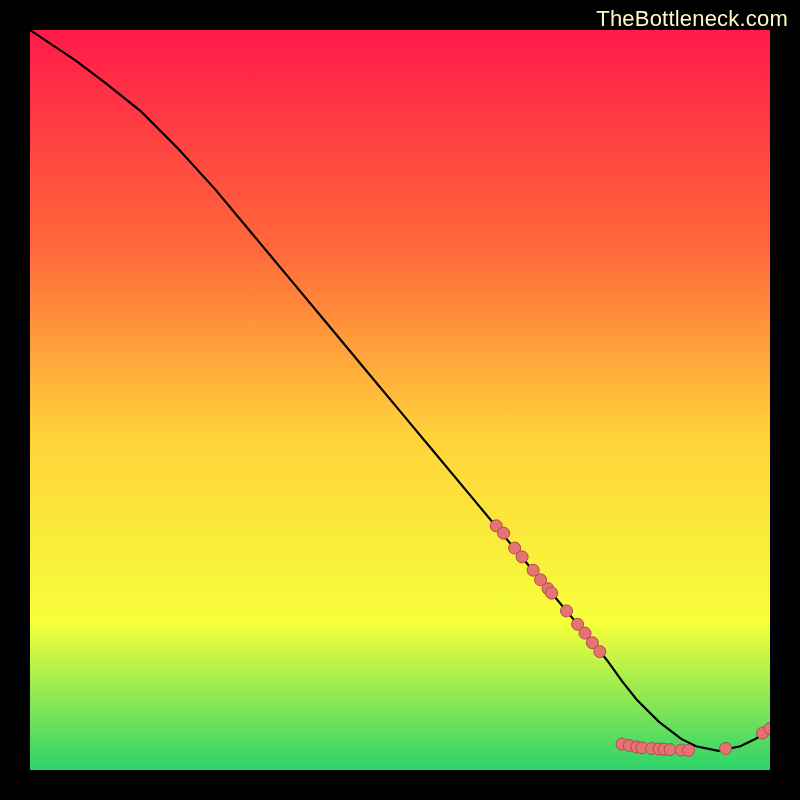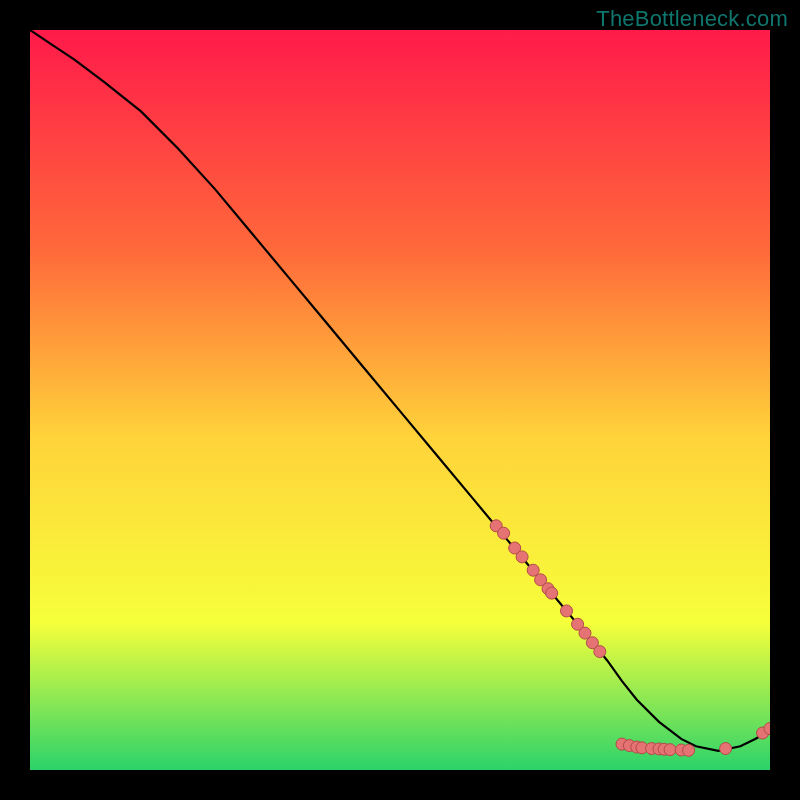--- a/index.html
+++ b/index.html
@@ -14,21 +14,21 @@
   .stage {
     position: relative;
     width: 800px;
     height: 800px;
     background: #000;
   }
   .watermark {
     position: absolute;
     top: 6px;
     right: 12px;
-    color: #0f766e;
+    color: #fef9c3;
     font-size: 22px;
     font-weight: 500;
     letter-spacing: 0.2px;
     user-select: none;
   }
   .plot-wrap {
     position: absolute;
     left: 30px;
     top: 30px;
     width: 740px;

